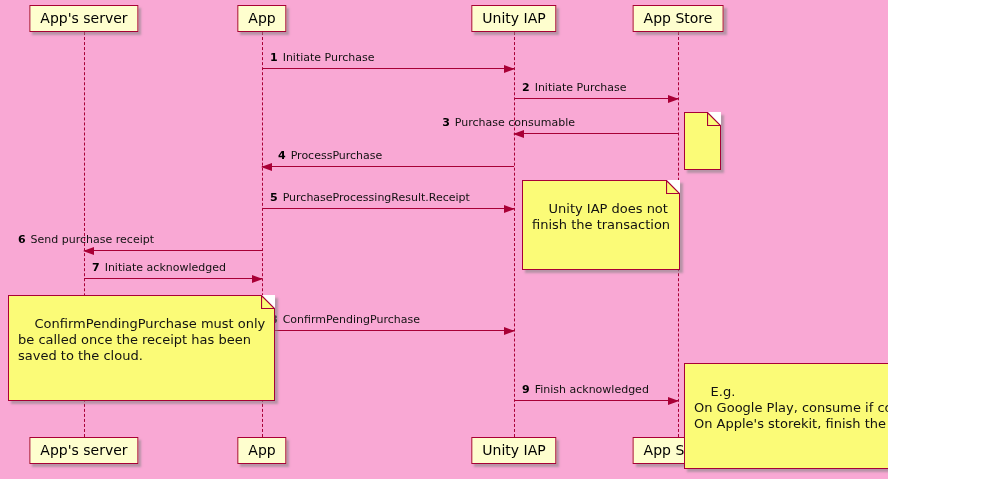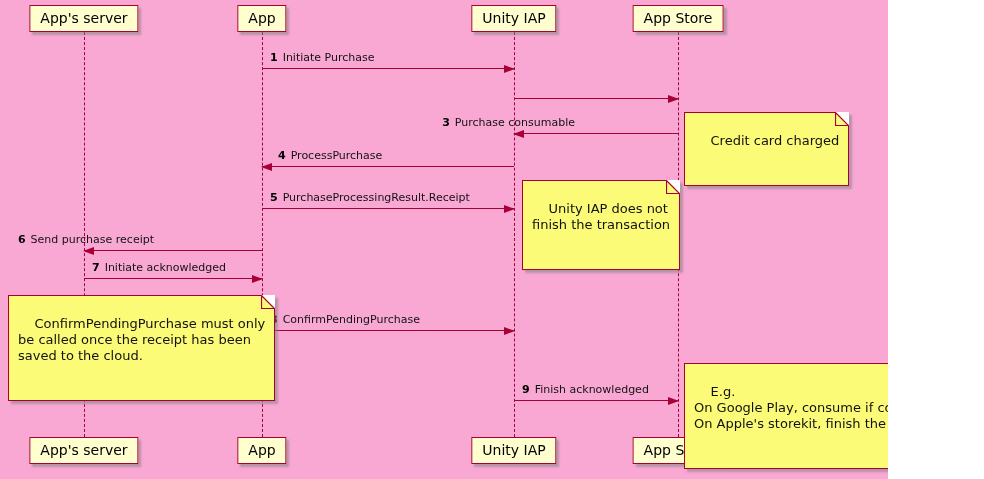--- a/index.html
+++ b/index.html
@@ -64,20 +64,23 @@
   <div class="pbox" style="left:514px;top:437px">Unity IAP</div>
   <div class="pbox" style="left:678px;top:437px">App Store</div>
 
   <div class="mlabel" style="left:270px;top:50px">
     <b>1</b><span>Initiate Purchase</span>
   </div>
   <div class="mline" style="left:262px;top:68px;width:252px">
       <i class="head-r"></i>
     </div>
 
+  <div class="mlabel" style="left:522px;top:80px">
+    <b>2</b><span>Initiate Purchase</span>
+  </div>
   <div class="mline" style="left:514px;top:98px;width:164px">
       <i class="head-r"></i>
     </div>
 
   <div class="mlabel" style="right:313px;top:115px">
     <b>3</b><span>Purchase consumable</span>
   </div>
   <div class="mline" style="left:514px;top:133px;width:164px">
       <i class="head-l"></i>
     </div>
@@ -118,21 +121,20 @@
     </div>
 
   <div class="mlabel" style="left:522px;top:382px">
     <b>9</b><span>Finish acknowledged</span>
   </div>
   <div class="mline" style="left:514px;top:400px;width:164px">
       <i class="head-r"></i>
     </div>
 
   <div class="note" style="left:684px;top:112px">
-    <span>Credit card charged</span>
     <svg class="fold" width="14" height="14" viewBox="0 0 14 14">
       <path d="M0 0 L14 0 L14 14 Z" fill="#ffffff"></path>
       <path d="M0.5 0.5 L0.5 13.5 L13.5 13.5 Z" fill="#FBFB77" stroke="#A80036" stroke-width="1.2"></path>
     </svg>
   </div>
 
   <div class="note" style="left:522px;top:180px">
     <span>Unity IAP does not
 finish the transaction</span>
     <svg class="fold" width="14" height="14" viewBox="0 0 14 14">

